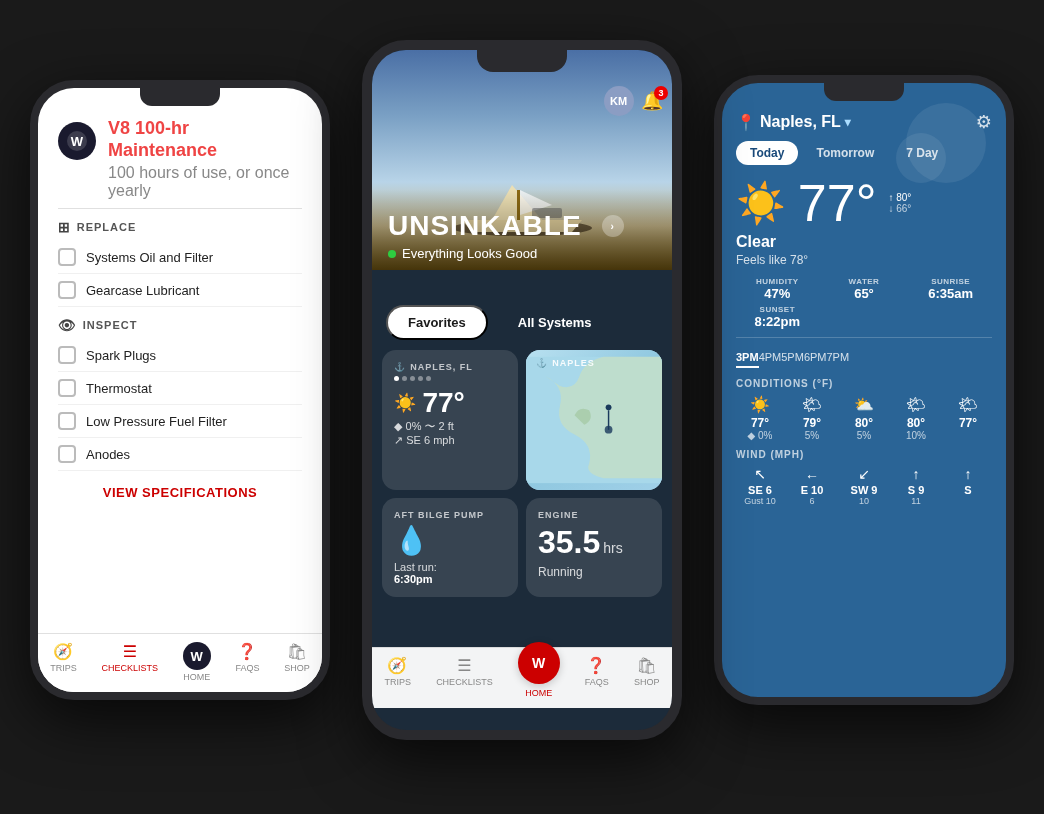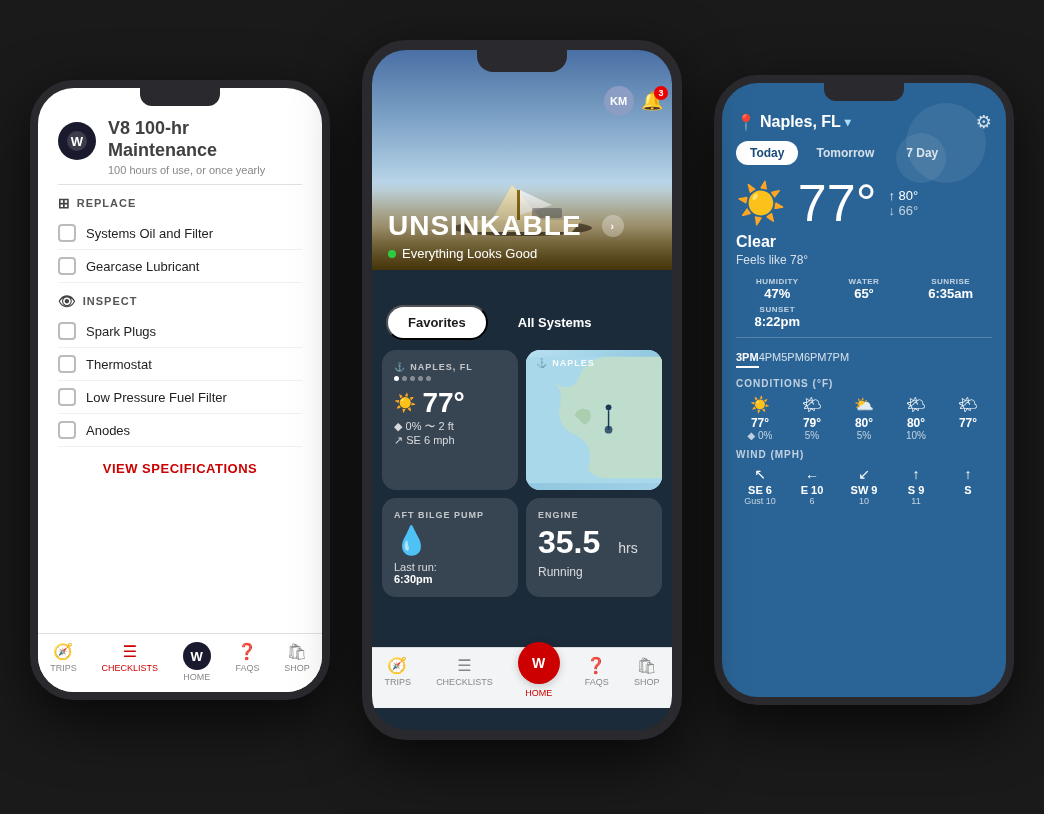--- a/index.html
+++ b/index.html
@@ -61,25 +61,25 @@
       justify-content: center;
       color: #fff;
       font-size: 14px;
       font-weight: bold;
       flex-shrink: 0;
       margin-top: 4px;
     }
     .checklist-title h2 {
       font-size: 18px;
       font-weight: 700;
-      color: #404040;
+      color: #ef4444;
       line-height: 1.2;
     }
     .checklist-title p {
-      font-size: 11px;
+      font-size: 16px;
       color: #888;
       margin-top: 3px;
     }
     .divider {
       height: 1px;
       background: #e0e0e0;
       margin: 8px 0;
     }
     .section-header {
       display: flex;
@@ -526,21 +526,21 @@
     }
     .sun-icon-big { font-size: 40px; }
     .temp-big {
       font-size: 52px;
       font-weight: 300;
       line-height: 1;
     }
     .temp-range {
       display: flex;
       flex-direction: column;
-      font-size: 13px;
+      font-size: 10px;
       gap: 0;
     }
     .temp-up { color: #fff; }
     .temp-down { color: rgba(255,255,255,0.7); }
     .condition-text {
       font-size: 16px;
       font-weight: 600;
       margin-bottom: 2px;
     }
     .feels-like {
@@ -816,21 +816,21 @@
         <div class="widget-label">AFT BILGE PUMP</div>
         <div class="bilge-widget">
           <span class="bilge-widget" style="font-size:28px;color:#fff;display:block;margin:4px 0;">💧</span>
           <div class="bilge-time">Last run:</div>
           <div class="bilge-time" style="font-weight:700;color:#fff;">6:30pm</div>
         </div>
       </div>
 
       <div class="widget">
         <div class="widget-label">ENGINE</div>
-        <div style="display:flex;align-items:baseline;gap:18px;margin-top:4px;">
+        <div style="display:flex;align-items:baseline;gap:3px;margin-top:4px;">
           <span class="engine-hrs">35.5</span>
           <span class="engine-hrs-unit">hrs</span>
         </div>
         <div class="engine-status">Running</div>
       </div>
     </div>
 
     <div class="mid-bottom-nav">
       <div class="mid-nav-item">
         <span class="mid-nav-icon">🧭</span>

